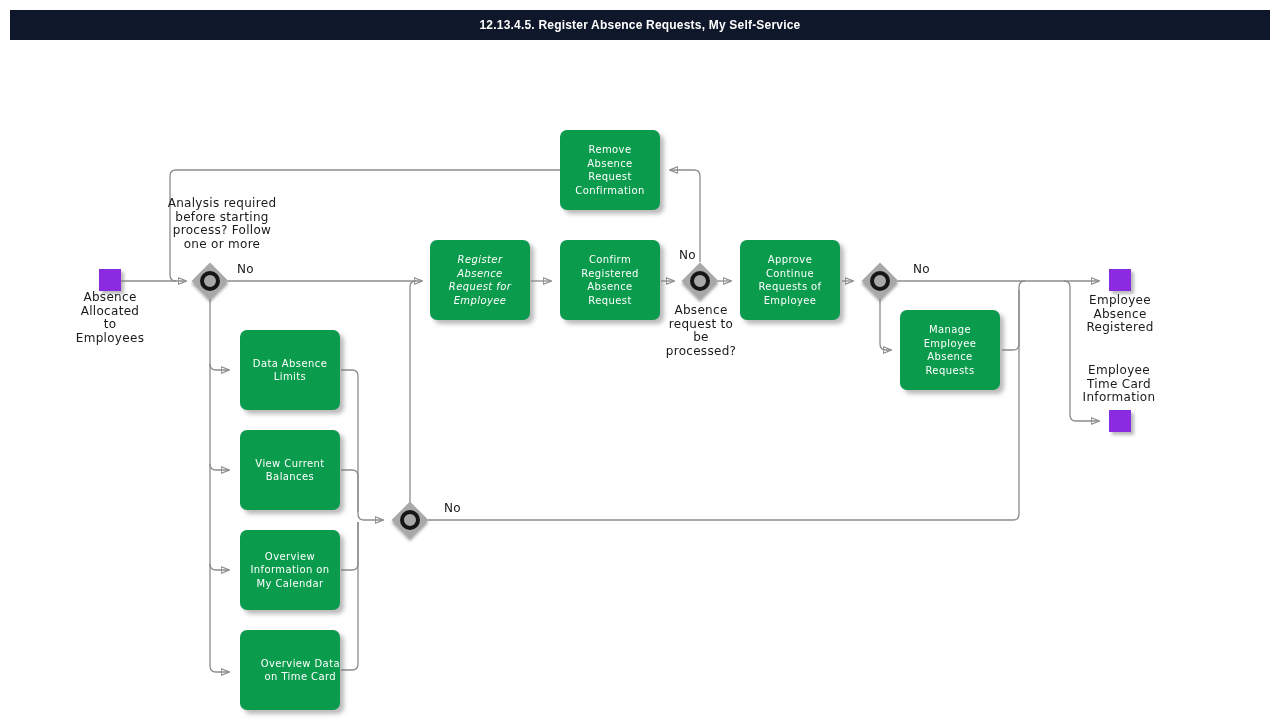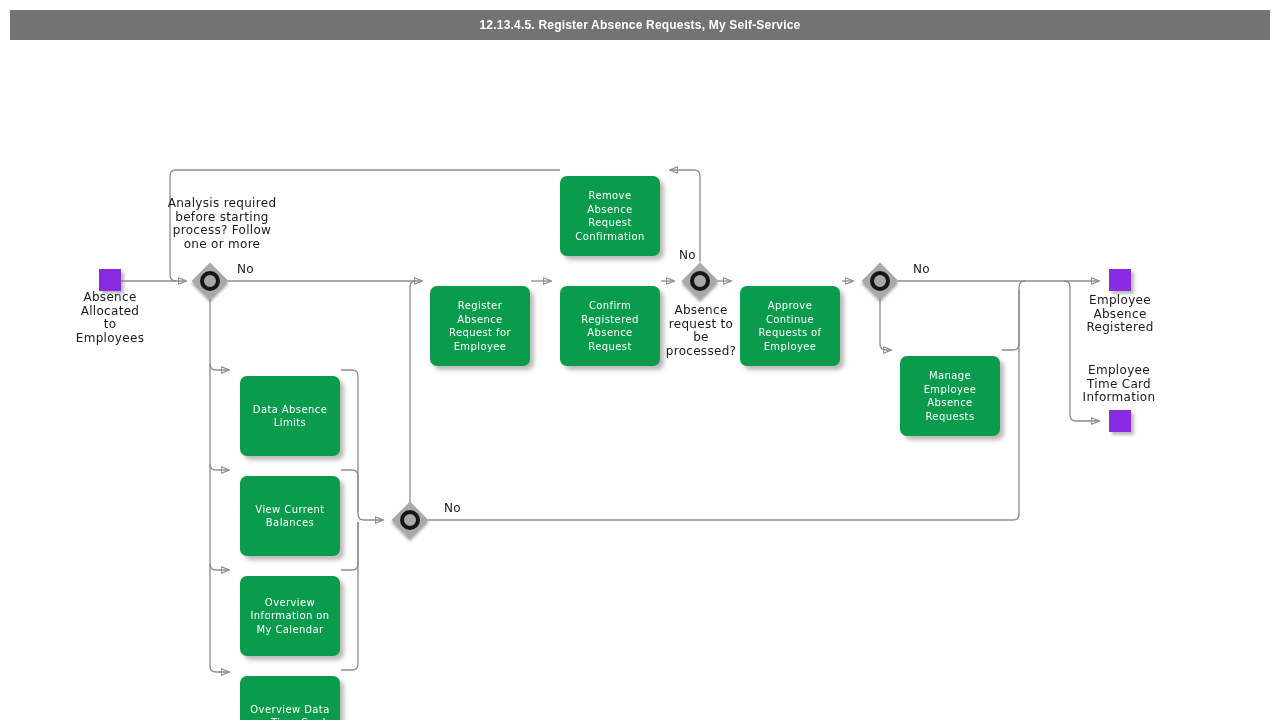--- a/index.html
+++ b/index.html
@@ -2,32 +2,32 @@
 <html><head>
 <meta charset="utf-8">
 <style>
   html,body { margin:0; padding:0; background:#ffffff; }
   #stage {
     position:relative; width:1280px; height:720px; overflow:hidden;
     font-family:"DejaVu Sans", sans-serif; background:#ffffff;
   }
   #titlebar {
     position:absolute; left:10px; top:10px; width:1260px; height:30px;
-    background:#737373; display:flex; align-items:center; justify-content:center;
+    background:#0f172a; display:flex; align-items:center; justify-content:center;
   }
   #titlebar .title {
     color:#ffffff; font-size:12px; font-weight:bold; letter-spacing:.2px;
     font-family:"Liberation Sans", sans-serif;
   }
   svg.wires { position:absolute; left:0; top:0; pointer-events:none; }
   svg.wires path { fill:none; stroke:#8c8c8c; stroke-width:1.3; }
   .task {
     position:absolute; width:100px; height:80px; background:#0a9b4c;
     border-radius:7px; display:flex; align-items:center; justify-content:center;
-    box-shadow:4px 4px 4px rgba(120,120,120,.5); cursor:pointer;margin-top:46px;
+    box-shadow:4px 4px 4px rgba(120,120,120,.5); cursor:pointer;
   }
   .task span {
     color:#ffffff; font-size:10px; line-height:13.5px; letter-spacing:.4px;
     text-align:center; white-space:pre-line;
   }
   .event {
     position:absolute; width:22px; height:22px; background:#8a2be2;
     box-shadow:3px 3px 3px rgba(120,120,120,.5); cursor:pointer;
   }
   .diamond {
@@ -122,21 +122,21 @@
   <div class="diamond" style="left:397px; top:507px;"></div>
   <div class="gw-circle" style="left:400px; top:510px;"></div>
   <div class="lbl lbl-no" style="left:444px; top:502px;">No</div>
 
   <div class="task" style="left:560px; top:130px;">
     <span>Remove
 Absence
 Request
 Confirmation</span>
   </div>
-  <div class="task" style="left:430px; top:240px;">
+  <div class="task" style="left:430px; top:240px;font-style:italic;">
     <span>Register
 Absence
 Request for
 Employee</span>
   </div>
   <div class="task" style="left:560px; top:240px;">
     <span>Confirm
 Registered
 Absence
 Request</span>
@@ -159,18 +159,18 @@
   </div>
   <div class="task" style="left:240px; top:430px;">
     <span>View Current
 Balances</span>
   </div>
   <div class="task" style="left:240px; top:530px;">
     <span>Overview
 Information on
 My Calendar</span>
   </div>
-  <div class="task" style="left:240px; top:630px;">
+  <div class="task" style="left:240px; top:630px;justify-content:flex-end;">
     <span>Overview Data
 on Time Card</span>
   </div>
 
 </div>
 
 </body></html>

